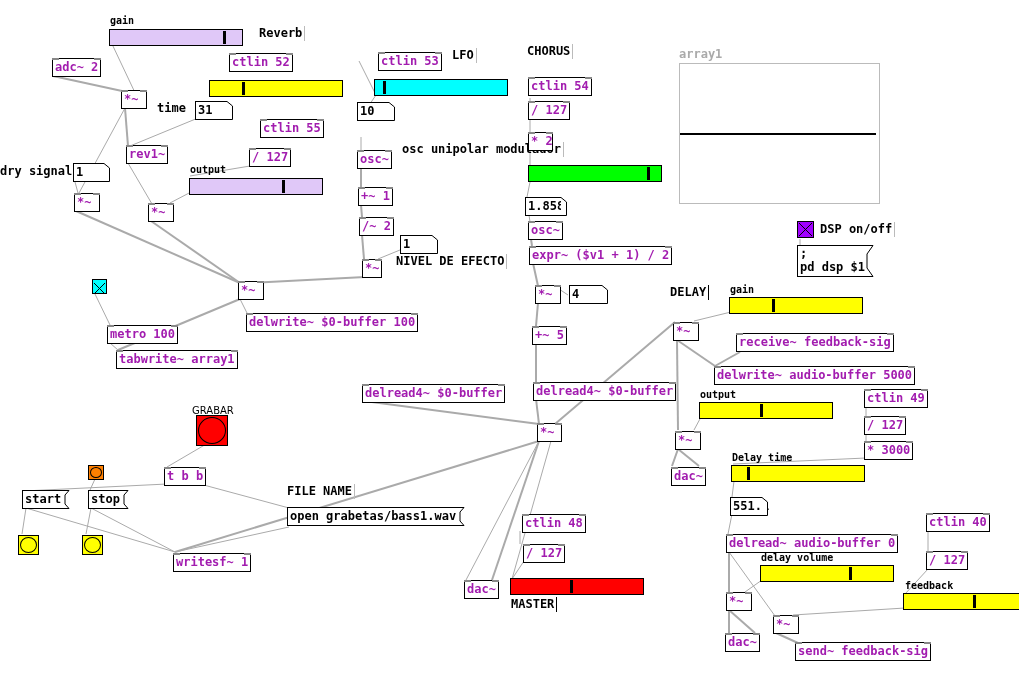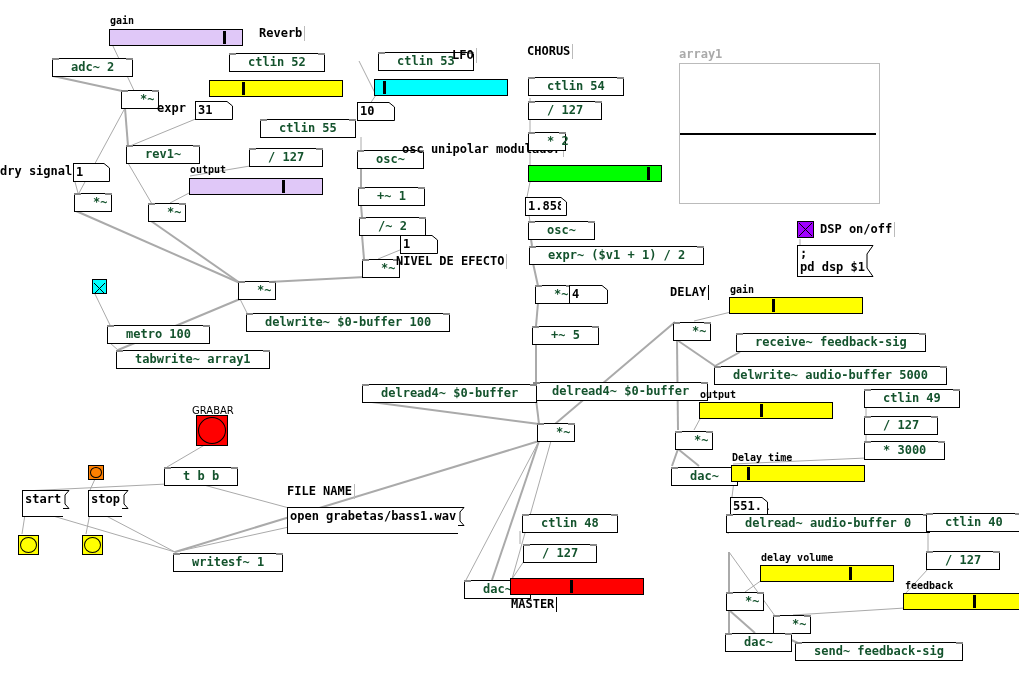--- a/index.html
+++ b/index.html
@@ -1,24 +1,24 @@
 <!DOCTYPE html>
 <html><head>
 <meta charset="utf-8">
 <style>
   html,body{margin:0;padding:0;background:#fff;}
   body{width:1019px;height:674px;position:relative;overflow:hidden;font-family:"DejaVu Sans Mono","Liberation Mono",monospace;}
   #wires{position:absolute;left:0;top:0;width:1019px;height:674px;}
-  .obj{position:absolute;box-sizing:border-box;border:1px solid #000;background:#fff;font-size:12px;font-weight:bold;line-height:16px;padding:0 18px;white-space:nowrap;height:19px;color:#14532d;}
+  .obj{position:absolute;box-sizing:border-box;border:1px solid #000;background:#fff;font-size:12px;font-weight:bold;line-height:16px;padding:0 2px;white-space:nowrap;height:19px;color:#a21caf;}
   .obj::before,.obj::after{content:"";position:absolute;top:-1px;width:7px;height:2px;background:#888;}
   .obj::before{left:-1px}
   .obj::after{right:-1px}
   .num{position:absolute;box-sizing:border-box;border:1px solid #000;border-right:none;background:#fff;font-size:12px;font-weight:bold;line-height:16px;padding:0 2px;height:19px;}
   .num .corner{position:absolute;right:-6px;top:-1px;width:6px;height:19px;}
-  .msg{position:absolute;box-sizing:border-box;border:1px solid #000;border-right:none;background:#fff;font-size:12px;font-weight:bold;line-height:16px;padding:0 2px;height:27px;white-space:nowrap;}
+  .msg{position:absolute;box-sizing:border-box;border:1px solid #000;border-right:none;background:#fff;font-size:12px;font-weight:bold;line-height:16px;padding:0 2px;height:19px;white-space:nowrap;}
   .msg .flag{position:absolute;right:-7px;top:-1px;width:7px;height:19px;}
   .slider{position:absolute;box-sizing:border-box;border:1px solid #000;height:17px;}
   .slider .knob{position:absolute;top:1px;width:3px;height:13px;background:#000;}
   .slabel{position:absolute;font-size:10px;font-weight:bold;font-family:"DejaVu Sans Mono",monospace;}
   .comment{position:absolute;font-size:12px;font-weight:bold;white-space:nowrap;}
   .comment .bar{display:inline-block;width:1px;height:15px;background:#bbb;vertical-align:middle;margin-left:2px;}
   .toggle{position:absolute;box-sizing:border-box;border:1px solid #000;width:15px;height:15px;}
   .bang{position:absolute;box-sizing:border-box;border:1px solid #000;}
   .bang .circ{position:absolute;left:1px;top:1px;right:1px;bottom:1px;border:1px solid #000;border-radius:50%;}
   .array{position:absolute;box-sizing:border-box;border:1px solid #bbb;background:#fff;}
@@ -110,21 +110,21 @@
   </div>
 <div class="comment" style="left:259px;top:26px"><span>Reverb</span><span class="bar"></span></div>
 
 <div class="obj" style="left:52px;top:58px">adc~ 2</div>
 <div class="obj" style="left:121px;top:90px;width:26px">*~</div>
 
 <div class="obj" style="left:229px;top:53px">ctlin 52</div>
 <div class="slider" style="left:209px;top:80px;width:134px;background:#ffff00">
     <div class="knob" style="left: 32px;"></div>
   </div>
-<div class="comment" style="left:157px;top:101px">expr</div>
+<div class="comment" style="left:157px;top:101px">time</div>
 <div class="num" style="left:195px;top:101px;width:32px"><span>31</span><svg class="corner" viewBox="0 0 6 19">
       <polyline points="0,0.5 5.5,5 5.5,18.5 0,18.5" fill="#fff" stroke="#000"></polyline>
     </svg></div>
 
 <div class="obj" style="left:260px;top:119px">ctlin 55</div>
 <div class="obj" style="left:249px;top:148px">/ 127</div>
 <div class="obj" style="left:126px;top:145px">rev1~</div>
 
 <div class="comment" style="left:0px;top:164px">dry signal</div>
 <div class="num" style="left:73px;top:163px;width:31px"><span>1</span><svg class="corner" viewBox="0 0 6 19">
@@ -256,21 +256,21 @@
 <div class="obj" style="left:864px;top:441px">* 3000</div>
 <div class="obj" style="left:675px;top:431px;width:26px">*~</div>
 <div class="obj" style="left:671px;top:467px">dac~</div>
 <div class="slabel" style="left:732px;top:452px">Delay time</div>
 <div class="slider" style="left:731px;top:465px;width:134px;background:#ffff00">
     <div class="knob" style="left: 15px;"></div>
   </div>
 <div class="num" style="left:730px;top:497px;width:32px"><span>551.1</span><svg class="corner" viewBox="0 0 6 19">
       <polyline points="0,0.5 5.5,5 5.5,18.5 0,18.5" fill="#fff" stroke="#000"></polyline>
     </svg></div>
-<div class="obj" style="left:726px;top:514px">delread~ audio-buffer 0</div>
+<div class="obj" style="left:726px;top:534px">delread~ audio-buffer 0</div>
 <div class="slabel" style="left:761px;top:552px">delay volume</div>
 <div class="slider" style="left:760px;top:565px;width:134px;background:#ffff00">
     <div class="knob" style="left: 88px;"></div>
   </div>
 <div class="obj" style="left:926px;top:513px">ctlin 40</div>
 <div class="obj" style="left:926px;top:551px">/ 127</div>
 <div class="slabel" style="left:905px;top:580px">feedback</div>
 <div class="slider" style="left:903px;top:593px;width:120px;background:#ffff00;border-right:none">
     <div class="knob" style="left: 69px;"></div>
   </div>

